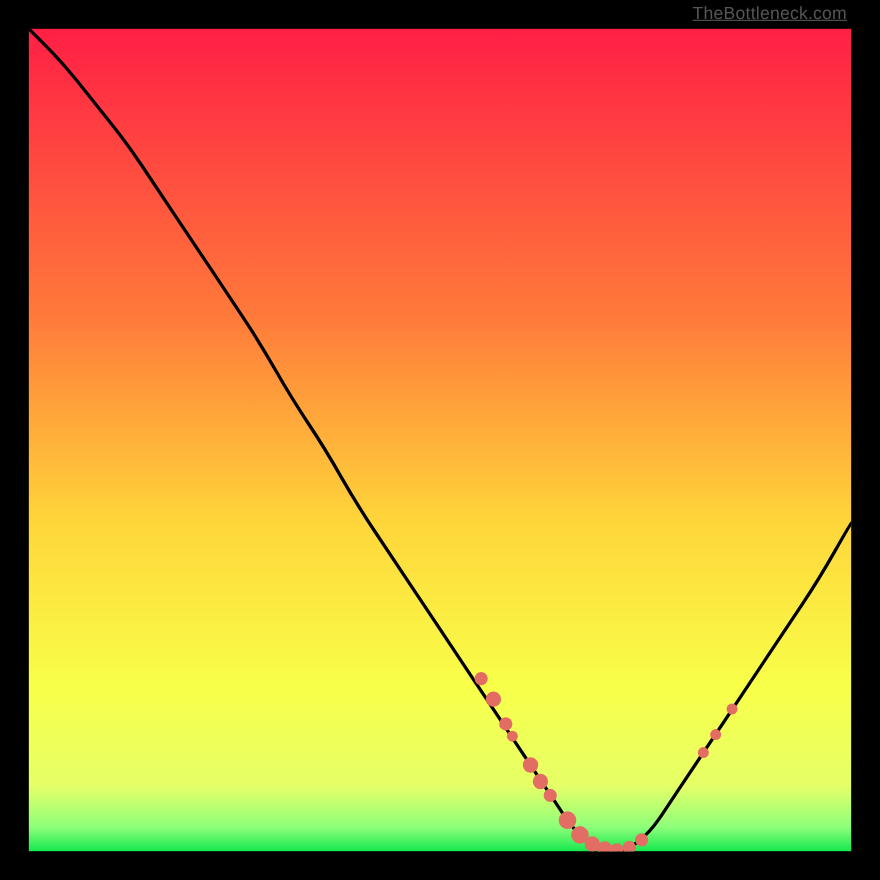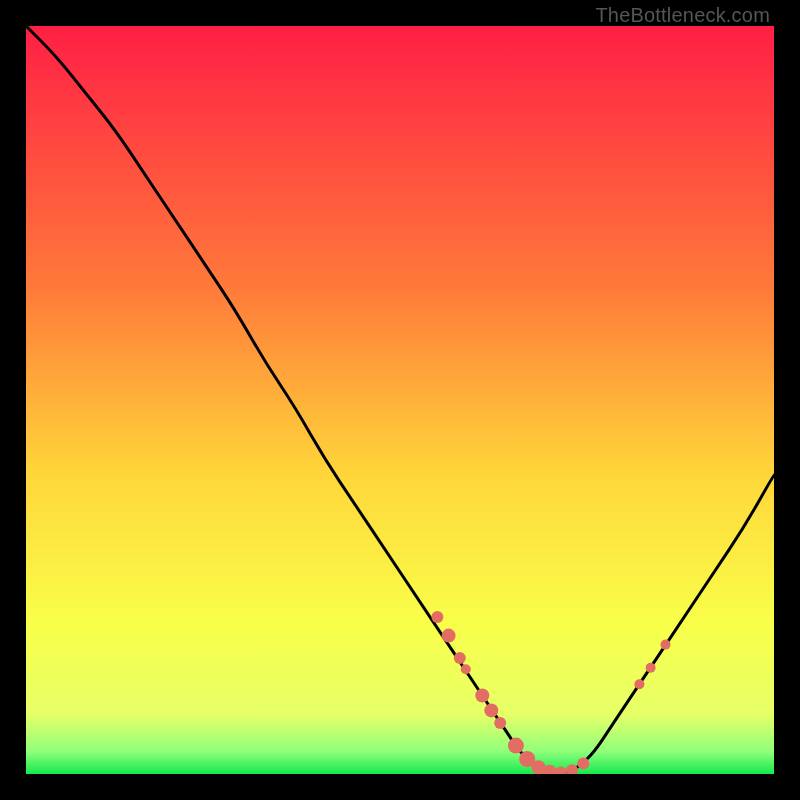--- a/index.html
+++ b/index.html
@@ -23,25 +23,26 @@
     left: 0;
     top: 0;
     width: 748px;
     height: 748px;
   }
   .watermark {
     position: absolute;
     top: 4px;
     right: 30px;
     font-family: Arial, Helvetica, sans-serif;
-    font-size: 20px;
+    font-size: 16px;
     font-weight: 500;
     color: #565656;
     letter-spacing: 0.2px;
     user-select: none;
+    text-decoration: underline;
   }
 </style>
 </head>
 <body>
 
 <div class="frame">
   <svg class="plot" viewBox="0 0 748 748" preserveAspectRatio="none">
     <defs>
       <linearGradient id="bg-grad" x1="0" y1="0" x2="0" y2="1">
           <stop offset="0%" stop-color="#ff1f45"></stop>

